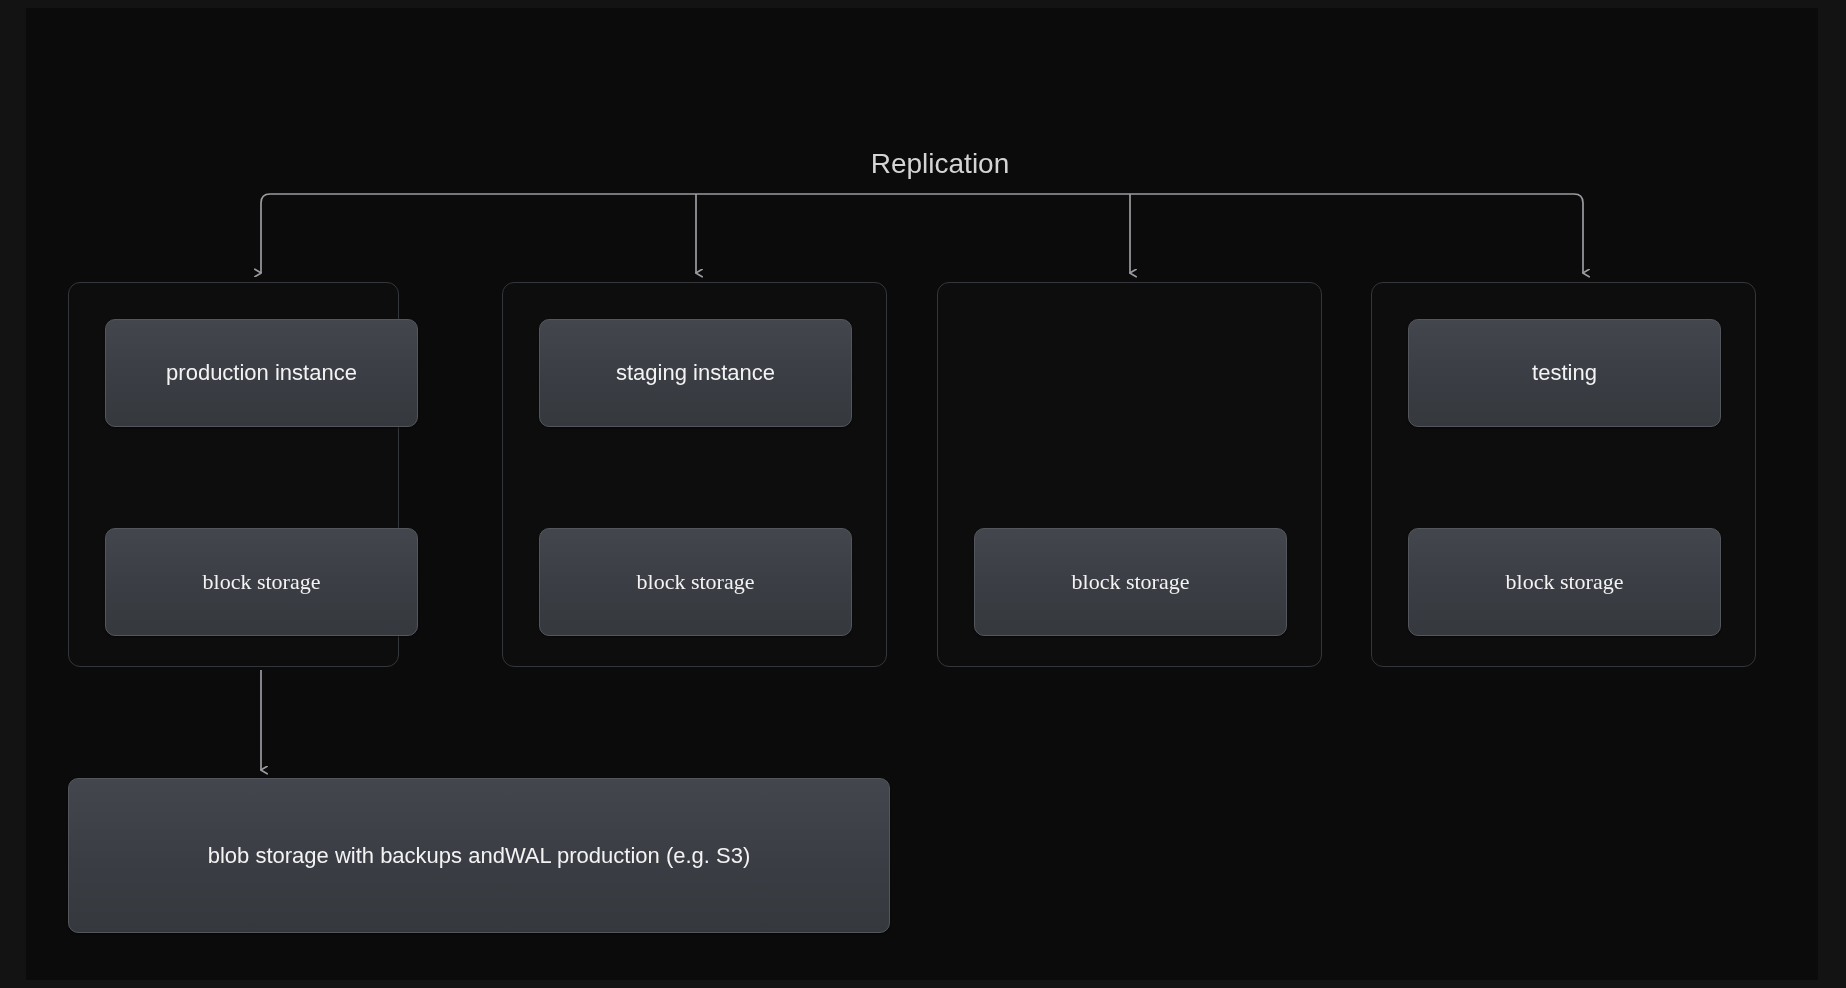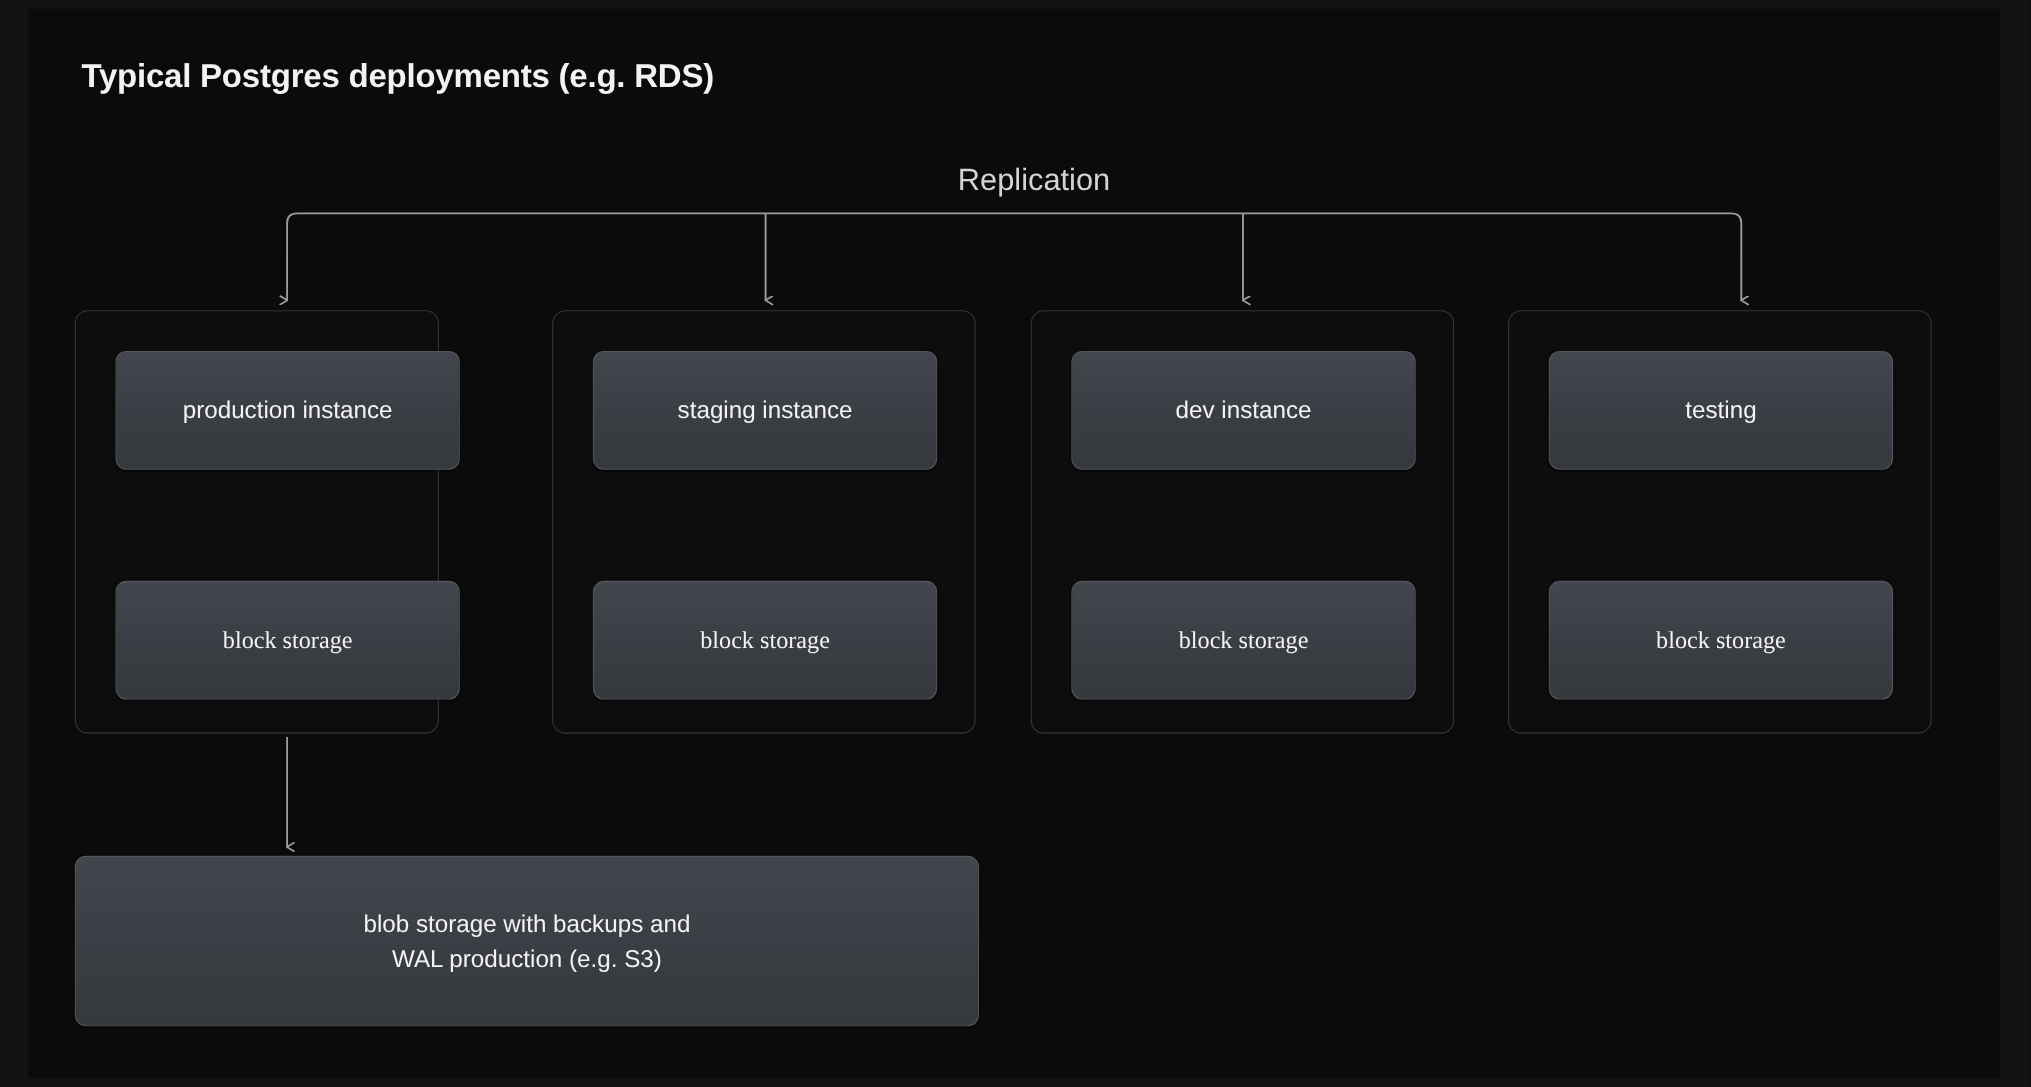--- a/index.html
+++ b/index.html
@@ -101,37 +101,36 @@
   #blob-box {
     position: absolute;
     left: 42px;
     top: 770px;
     width: 822px;
     height: 155px;
     border-radius: 10px;
     background: linear-gradient(180deg, #43464c 0%, #3a3d43 55%, #35383d 100%);
     border: 1px solid #53565c;
     display: flex;
-    flex-direction: column;
+    flex-direction: row;
     align-items: center;
     justify-content: center;
     color: #f3f3f4;
     font-size: 22px;
     line-height: 1.45;
     text-align: center;
     box-shadow: 0 1px 2px rgba(0,0,0,0.55);
   }
 </style>
 </head>
 <body>
 
 <div id="stage">
   <div id="panel">
 
-    <h1 id="title">Typical Postgres deployments (e.g. RDS)</h1>
 
     <div id="replication-label">Replication</div>
 
     <svg id="connectors" viewBox="0 0 1792 972" width="1792" height="972" xmlns="http://www.w3.org/2000/svg">
       <defs>
         <marker id="arrowhead" markerWidth="9" markerHeight="9" refX="4.2" refY="7.4" orient="auto" markerUnits="userSpaceOnUse">
           <path d="M0.4,1.2 L4.2,7.6 L8.0,1.2" fill="none" stroke="#9a9ca1" stroke-width="1.6" stroke-linecap="round" stroke-linejoin="round"></path>
         </marker>
         <marker id="arrowhead-up" markerWidth="9" markerHeight="9" refX="4.2" refY="1.6" orient="auto" markerUnits="userSpaceOnUse">
           <path d="M0.4,7.8 L4.2,1.4 L8.0,7.8" fill="none" stroke="#9a9ca1" stroke-width="1.6" stroke-linecap="round" stroke-linejoin="round"></path>
@@ -166,23 +165,20 @@
     <div class="group-box g1">
       <div class="node top">
         <span>staging instance</span>
       </div>
       <div class="node bottom">
         <span>block storage</span>
       </div>
     </div>
 
     <div class="group-box g2">
-      <div class="node top">
-        <span>dev instance</span>
-      </div>
       <div class="node bottom">
         <span>block storage</span>
       </div>
     </div>
 
     <div class="group-box g3">
       <div class="node top">
         <span>testing</span>
       </div>
       <div class="node bottom">

